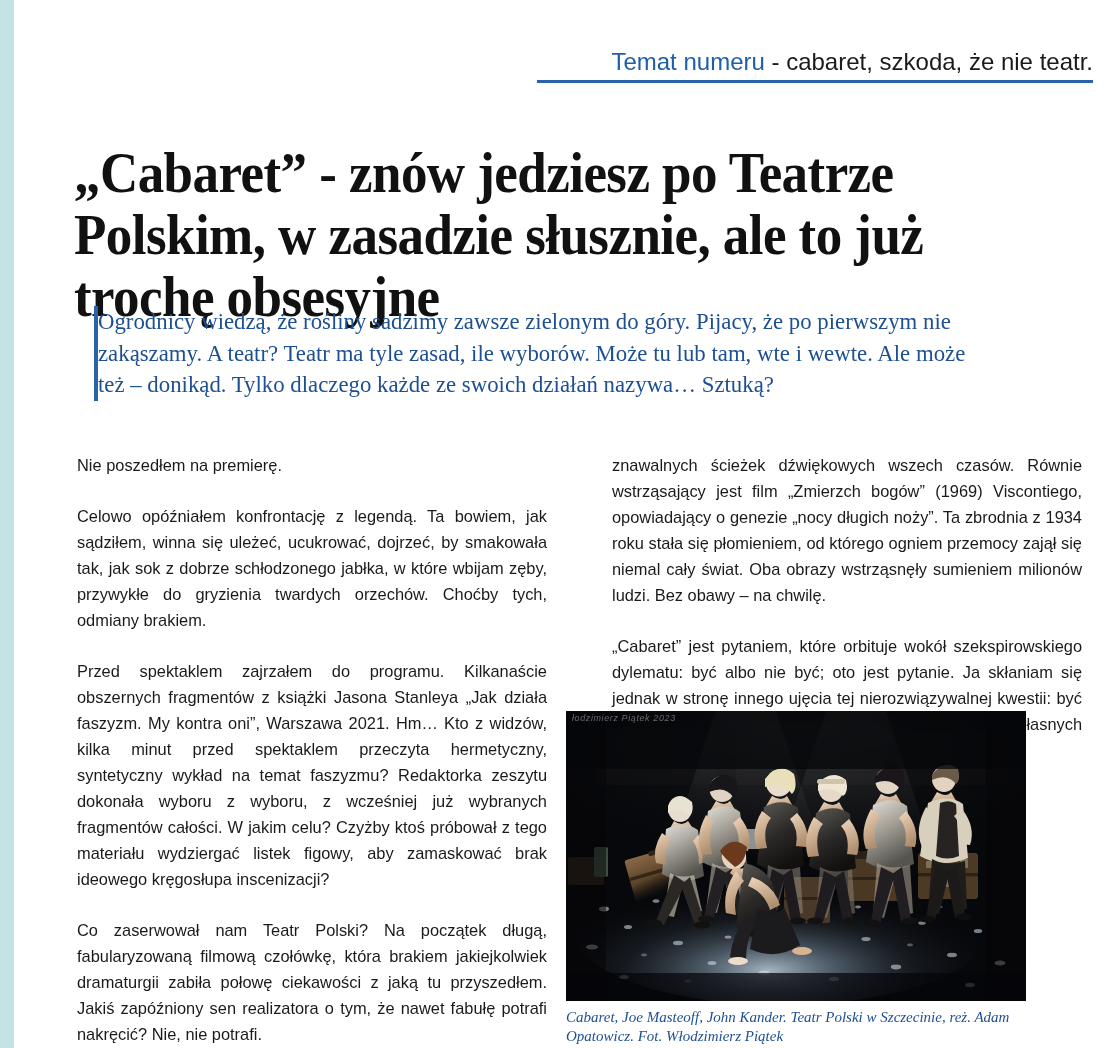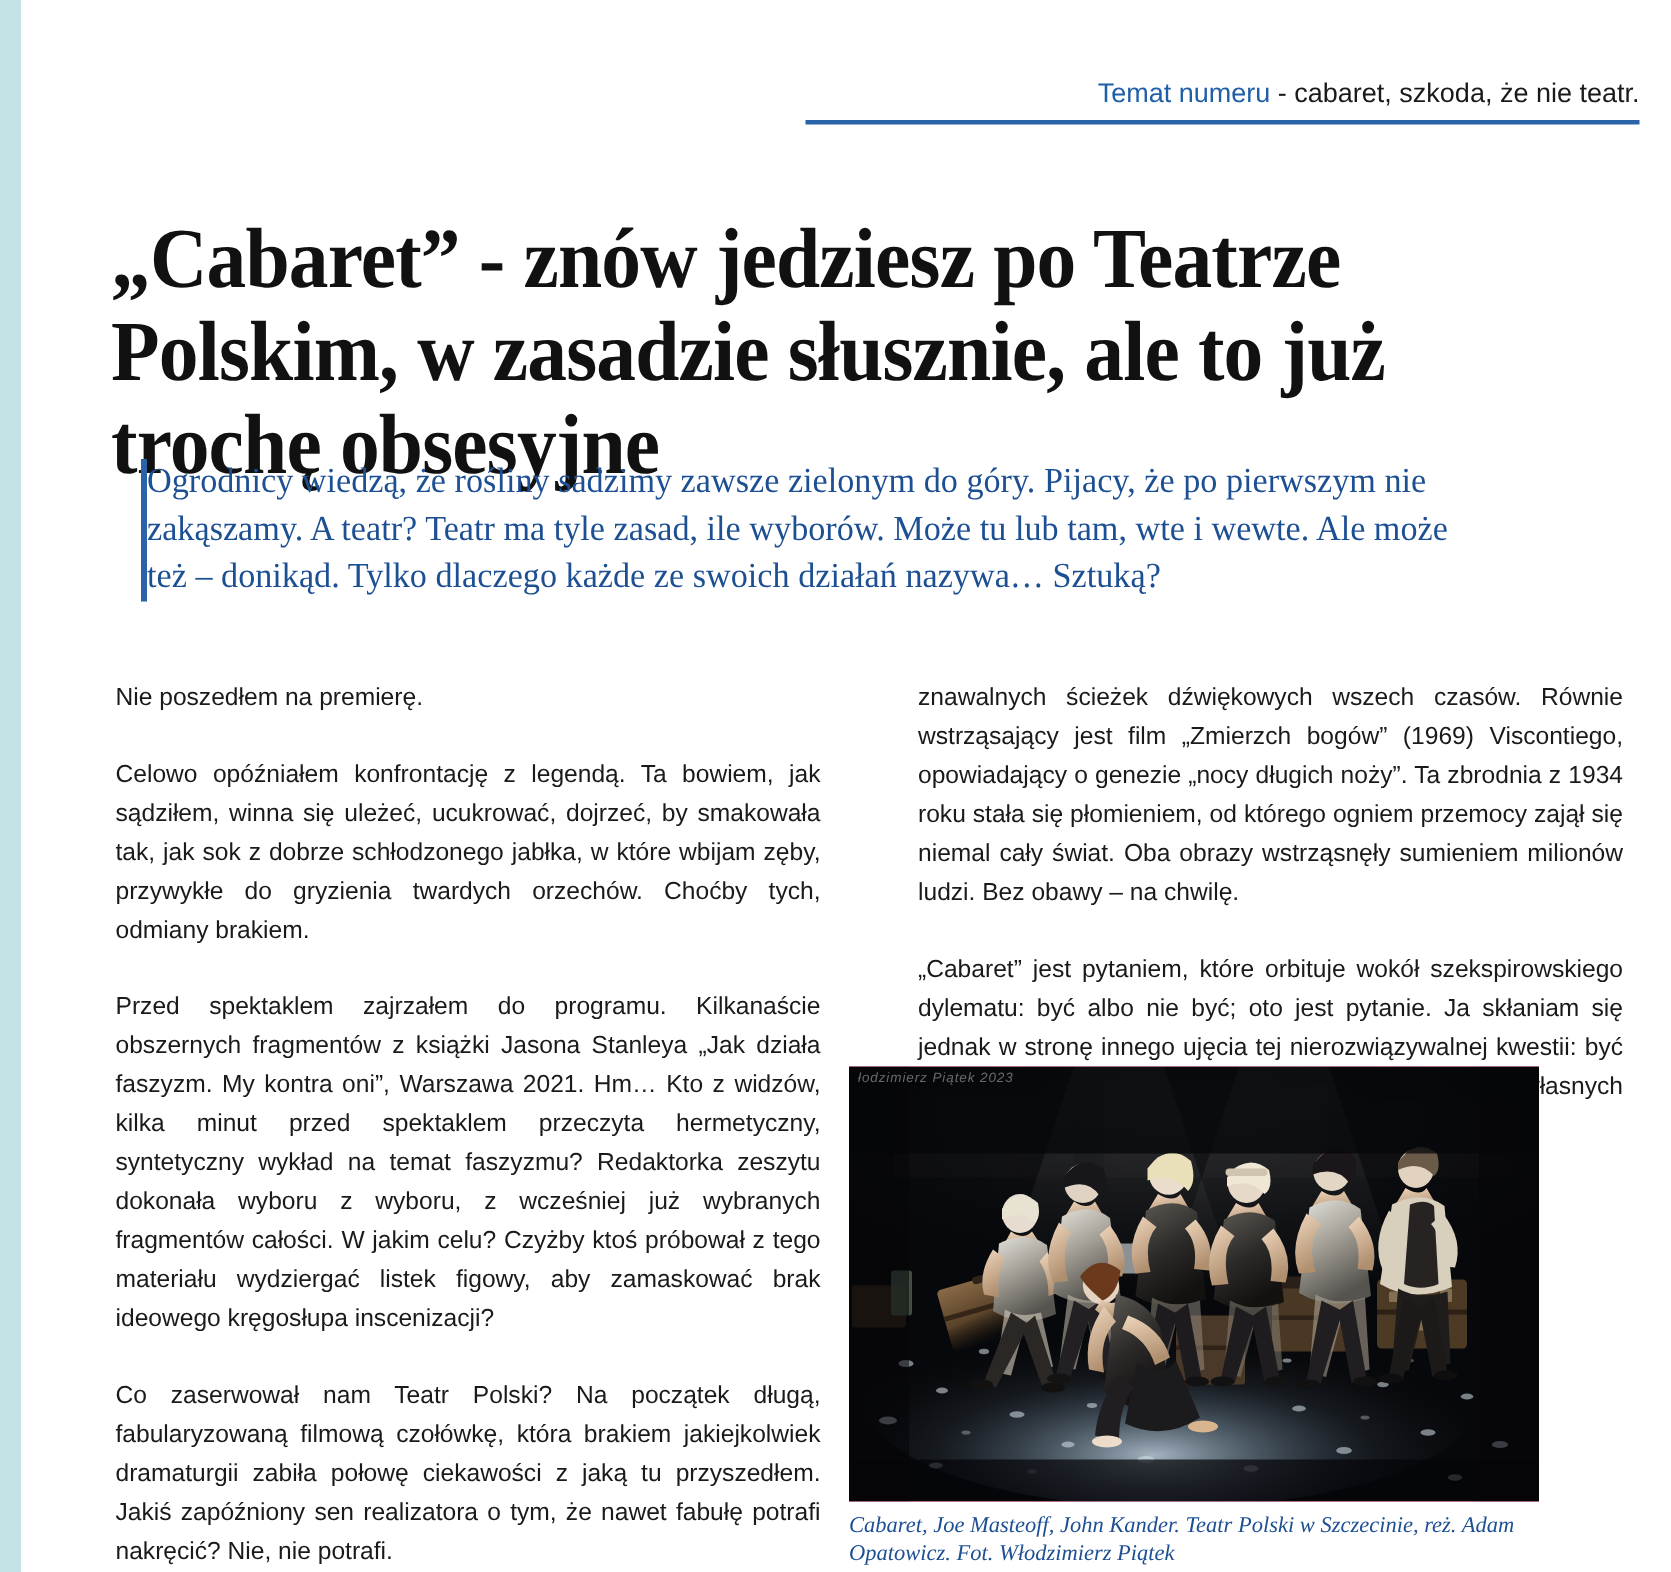--- a/index.html
+++ b/index.html
@@ -29,21 +29,21 @@
   
   .masthead {
     position: absolute;
     left: 537px;
     top: 50px;
     width: 556px;
     text-align: right;
   }
   .masthead-line {
     font-family: "Liberation Sans", sans-serif;
-    font-size: 18px;
+    font-size: 24px;
     line-height: 24px;
     white-space: nowrap;
     color: #1a1a1a;
   }
   .masthead-kicker {
     color: #1f5fa8;
   }
   .masthead-rule {
     position: absolute;
     left: 537px;
@@ -111,21 +111,21 @@
     position: absolute;
     left: 566px;
     top: 711px;
     width: 460px;
   }
   .photo {
     position: relative;
     width: 460px;
     height: 290px;
     overflow: hidden;
-    background: #be185d;
+    background: #4c1d95;
   }
   .photo svg { display: block; }
   .photo-watermark {
     position: absolute;
     left: 6px;
     top: 2px;
     font-family: "Liberation Sans", sans-serif;
     font-size: 9px;
     letter-spacing: 0.6px;
     color: rgba(185,185,185,0.55);

